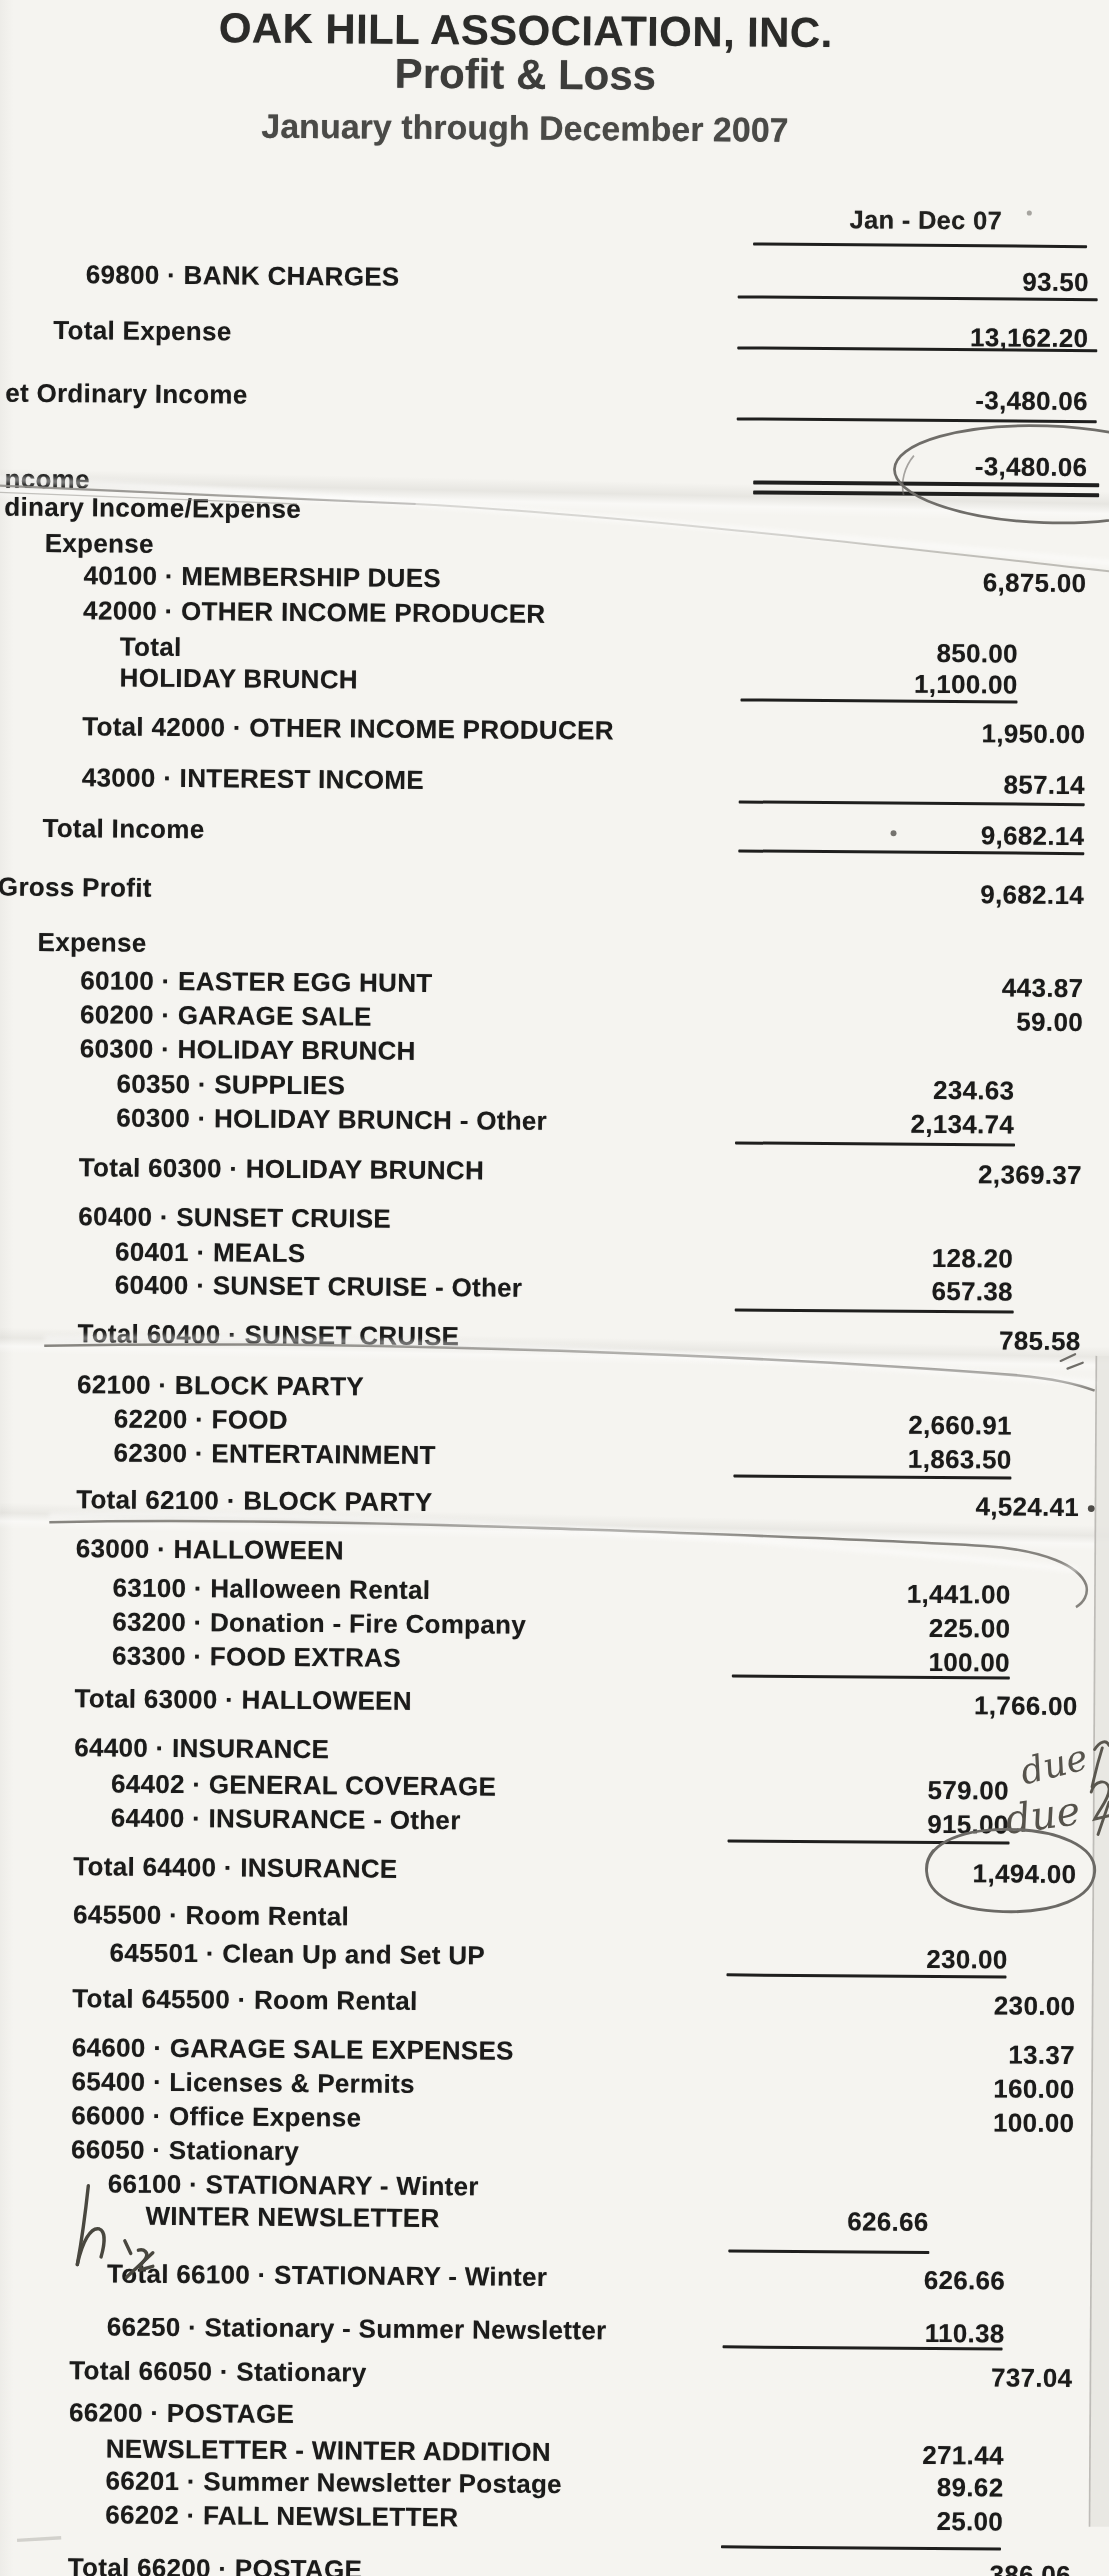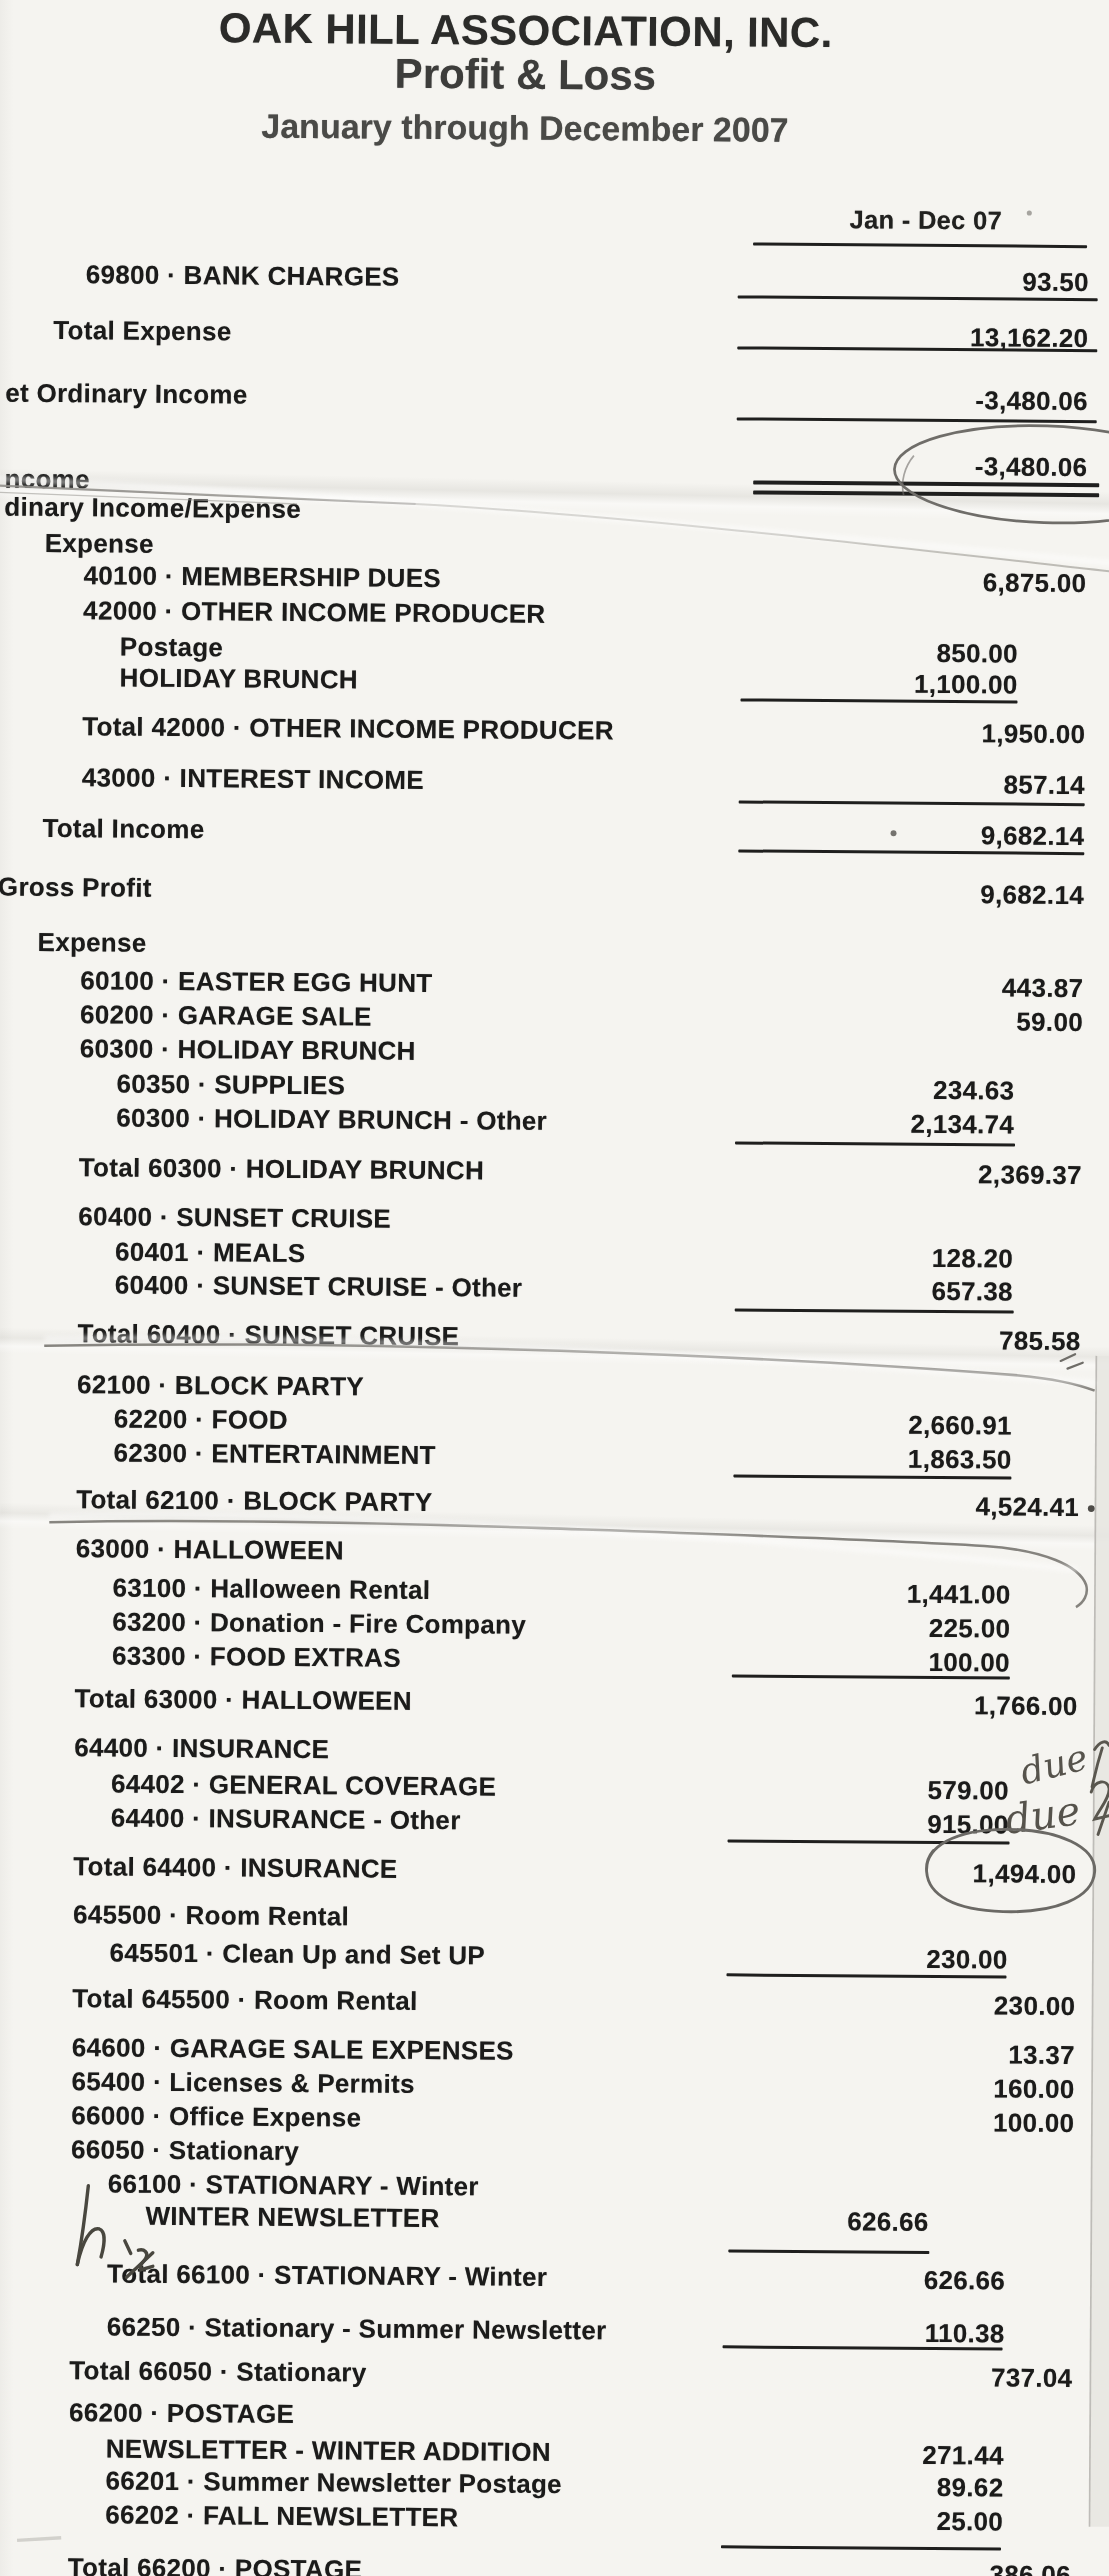--- a/index.html
+++ b/index.html
@@ -61,21 +61,21 @@
       <div class="amt" style="left: 809px; top: 319px;">13,162.20</div>
       <div class="lbl" style="left: -1.7px; top: 382px;">et Ordinary Income</div>
       <div class="amt" style="left: 809px; top: 382px;">-3,480.06</div>
       <div class="lbl" style="left: -1.7px; top: 448px; margin-top: 20px;">ncome</div>
       <div class="amt" style="left: 809px; top: 448px;">-3,480.06</div>
       <div class="lbl" style="left: -1.7px; top: 496px;">dinary Income/Expense</div>
       <div class="lbl" style="left: 39px; top: 532px;">Expense</div>
       <div class="lbl" style="left: 78px; top: 564px;">40100 · MEMBERSHIP DUES</div>
       <div class="amt" style="left: 809px; top: 564px;">6,875.00</div>
       <div class="lbl" style="left: 78px; top: 599px;">42000 · OTHER INCOME PRODUCER</div>
-      <div class="lbl" style="left: 115px; top: 635px;">Postage</div>
+      <div class="lbl" style="left: 115px; top: 635px;">Total</div>
       <div class="amt" style="left: 741px; top: 635px;">850.00</div>
       <div class="lbl" style="left: 115px; top: 666px;">HOLIDAY BRUNCH</div>
       <div class="amt" style="left: 741px; top: 666px;">1,100.00</div>
       <div class="lbl" style="left: 78px; top: 715px;">Total 42000 · OTHER INCOME PRODUCER</div>
       <div class="amt" style="left: 809px; top: 715px;">1,950.00</div>
       <div class="lbl" style="left: 78px; top: 766px;">43000 · INTEREST INCOME</div>
       <div class="amt" style="left: 809px; top: 766px;">857.14</div>
       <div class="lbl" style="left: 39px; top: 817px;">Total Income</div>
       <div class="amt" style="left: 809px; top: 817px;">9,682.14</div>
       <div class="lbl" style="left: -5.1px; top: 876px;">Gross Profit</div>

